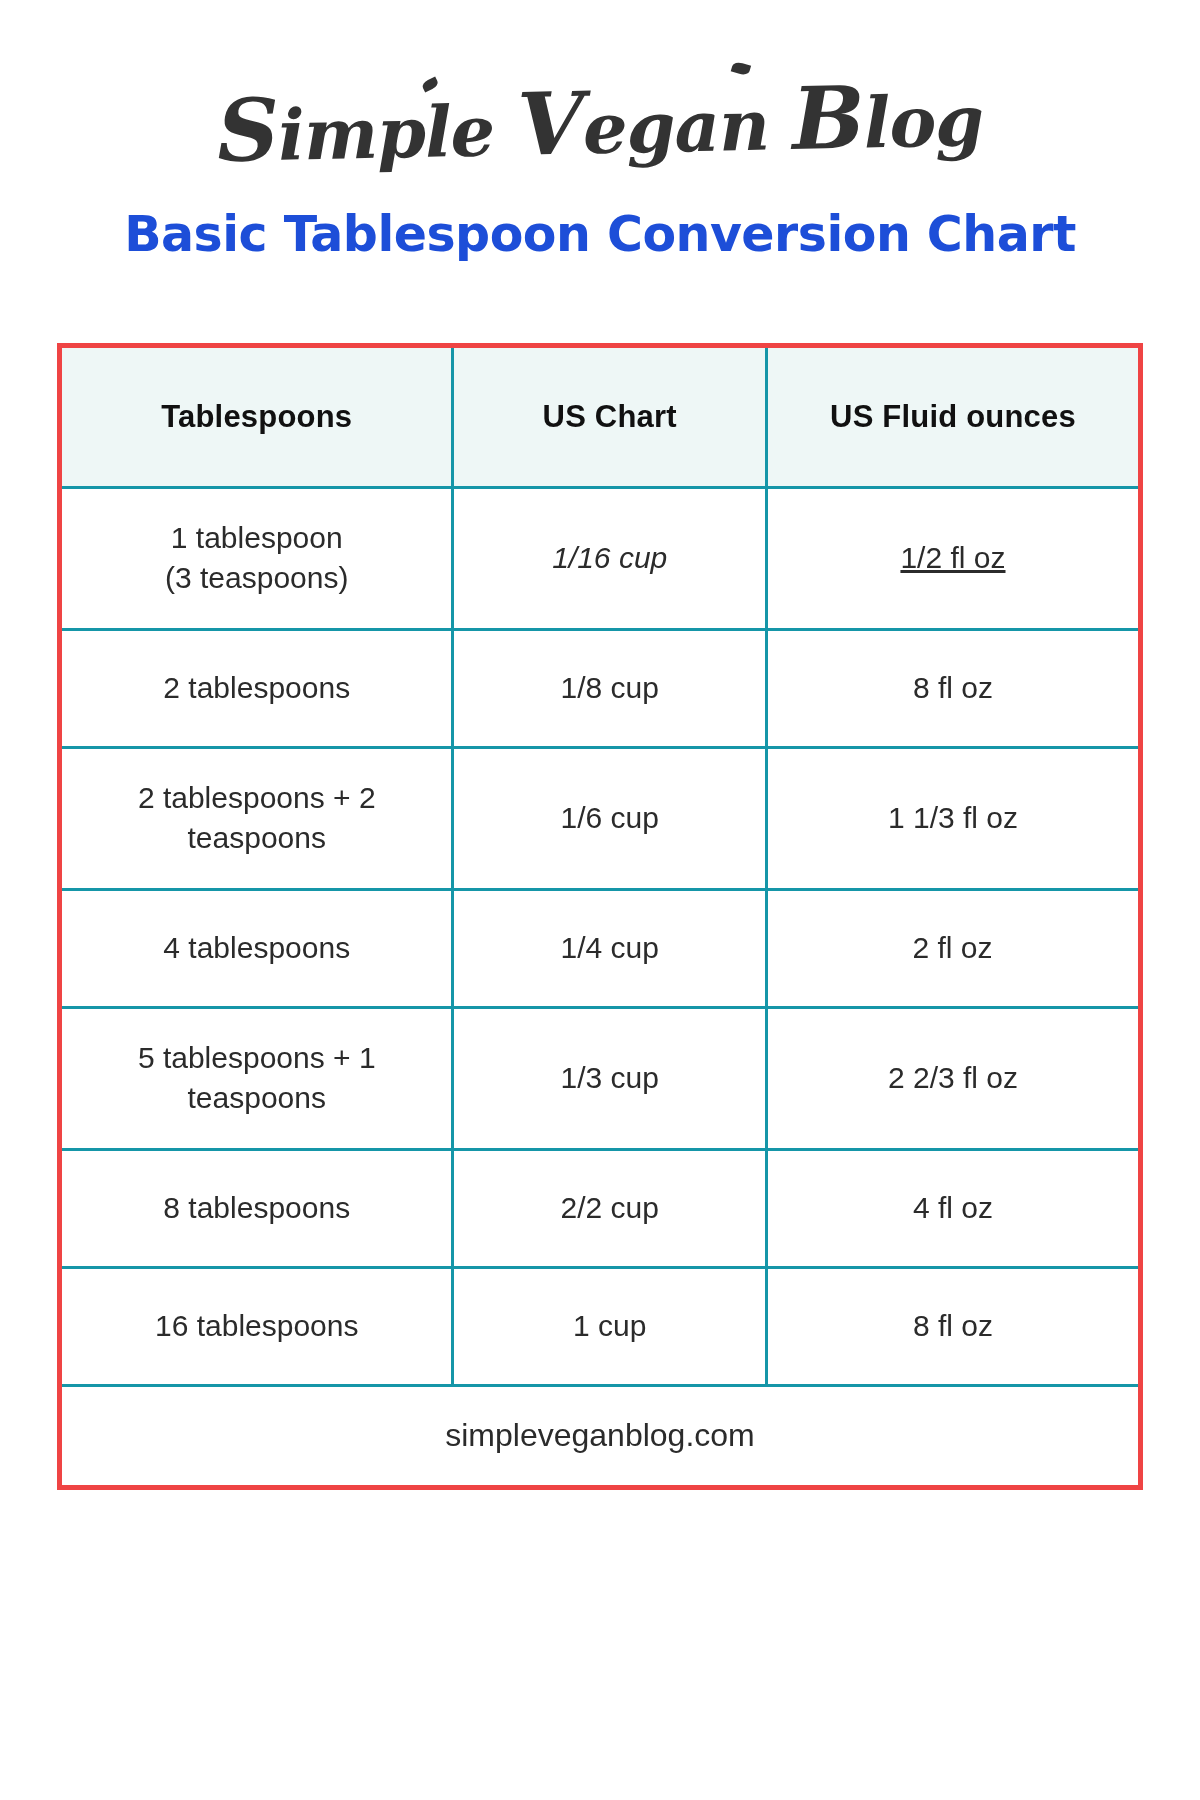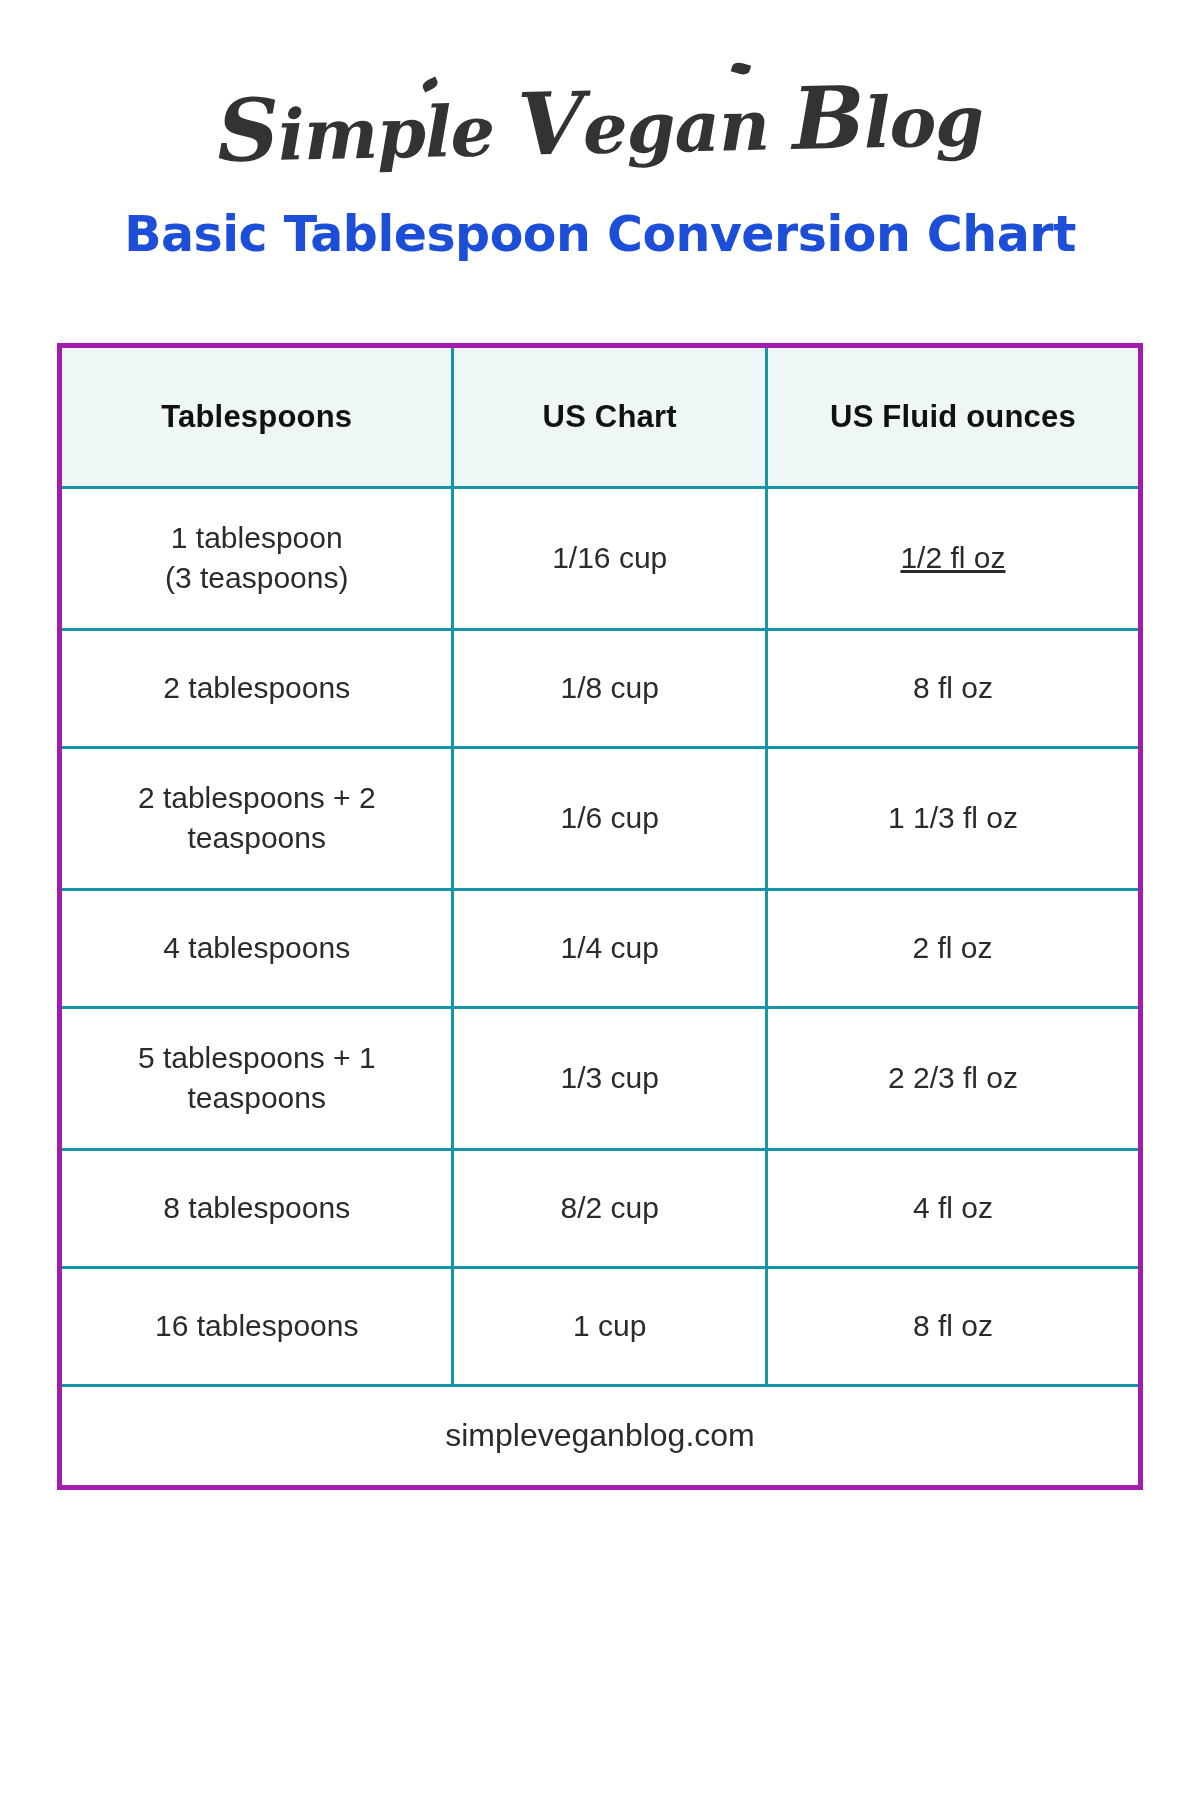--- a/index.html
+++ b/index.html
@@ -72,21 +72,21 @@
 
   
   .table-wrap {
     margin-top: 48px;
     width: 1086px;
   }
   table.conv {
     border-collapse: collapse;
     width: 100%;
     table-layout: fixed;
-    border: 5px solid #a21caf;
+    border: 5px solid #ef4444;
   }
   table.conv col.c1 { width: 36.4%; }
   table.conv col.c2 { width: 29.0%; }
   table.conv col.c3 { width: 34.6%; }
 
   table.conv th,
   table.conv td {
     border: 3px solid #1596a8;
     text-align: center;
     vertical-align: middle;
@@ -146,21 +146,21 @@
         <tr>
           <th>Tablespoons</th>
           <th>US Chart</th>
           <th>US Fluid ounces</th>
         </tr>
       </thead>
       <tbody id="tbody">
           <tr class="two-line">
             <td style="white-space: pre-line;">1 tablespoon
 (3 teaspoons)</td>
-            <td style="white-space: pre-line;">1/16 cup</td>
+            <td style="white-space: pre-line; font-style: italic;">1/16 cup</td>
             <td style="white-space: pre-line; text-decoration: underline;">1/2 fl oz</td>
           </tr>
           <tr>
             <td style="white-space: pre-line;">2 tablespoons</td>
             <td style="white-space: pre-line;">1/8 cup</td>
             <td style="white-space: pre-line;">8 fl oz</td>
           </tr>
           <tr class="two-line">
             <td style="white-space: pre-line;">2 tablespoons + 2 teaspoons</td>
             <td style="white-space: pre-line;">1/6 cup</td>
@@ -171,21 +171,21 @@
             <td style="white-space: pre-line;">1/4 cup</td>
             <td style="white-space: pre-line; padding-left: 9px;">2 fl oz</td>
           </tr>
           <tr class="two-line">
             <td style="white-space: pre-line;">5 tablespoons + 1 teaspoons</td>
             <td style="white-space: pre-line;">1/3 cup</td>
             <td style="white-space: pre-line;">2 2/3 fl oz</td>
           </tr>
           <tr>
             <td style="white-space: pre-line;">8 tablespoons</td>
-            <td style="white-space: pre-line;">8/2 cup</td>
+            <td style="white-space: pre-line;">2/2 cup</td>
             <td style="white-space: pre-line;">4 fl oz</td>
           </tr>
           <tr>
             <td style="white-space: pre-line;">16 tablespoons</td>
             <td style="white-space: pre-line;">1 cup</td>
             <td style="white-space: pre-line;">8 fl oz</td>
           </tr>
         </tbody>
       <tfoot>
         <tr class="footer-row">

